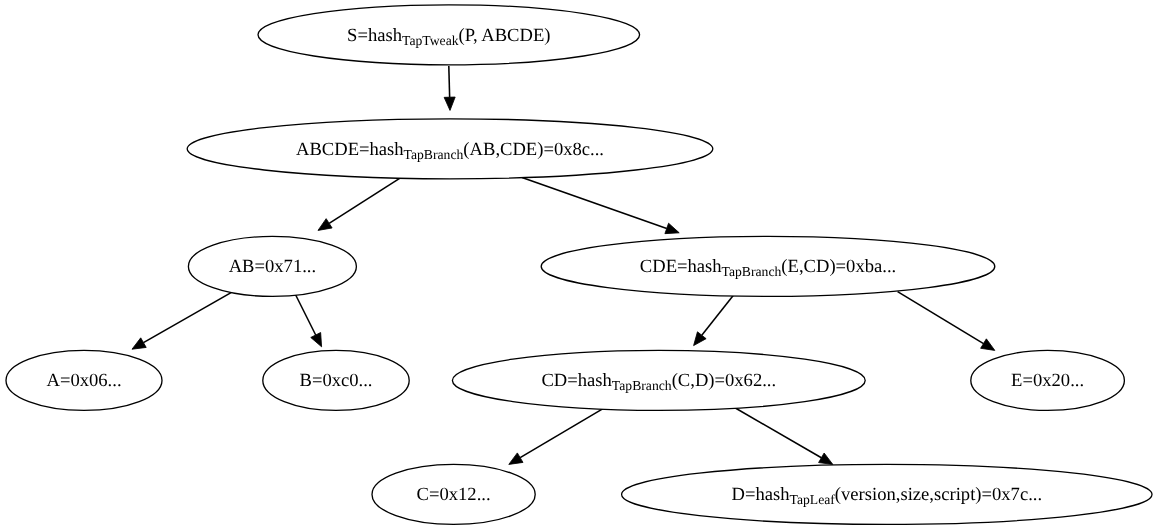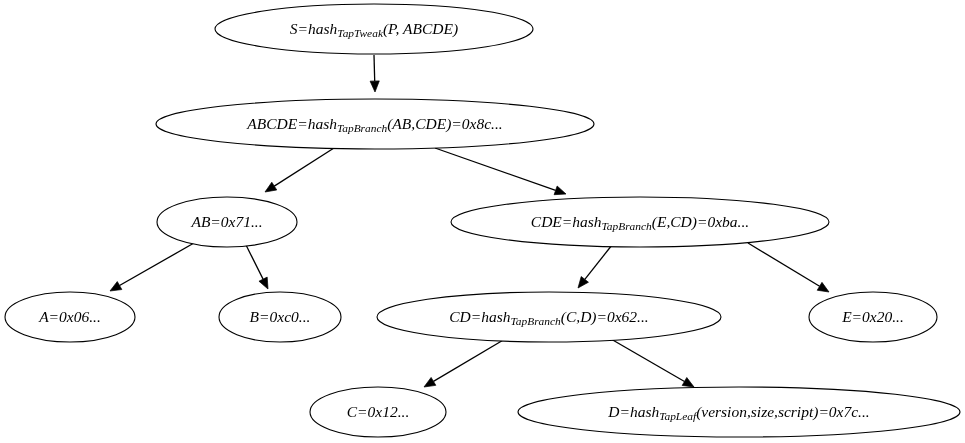--- a/index.html
+++ b/index.html
@@ -8,21 +8,20 @@
     padding: 0;
     background: #ffffff;
   }
   #canvas {
     position: relative;
     width: 965px;
     height: 443px;
     background: #ffffff;
     overflow: hidden;
     font-family: "Liberation Serif", "DejaVu Serif", serif;
-    font-style: italic;
   }
   #graph-svg {
     position: absolute;
     left: 0;
     top: 0;
     width: 965px;
     height: 443px;
   }
   .node-ellipse {
     fill: #ffffff;

